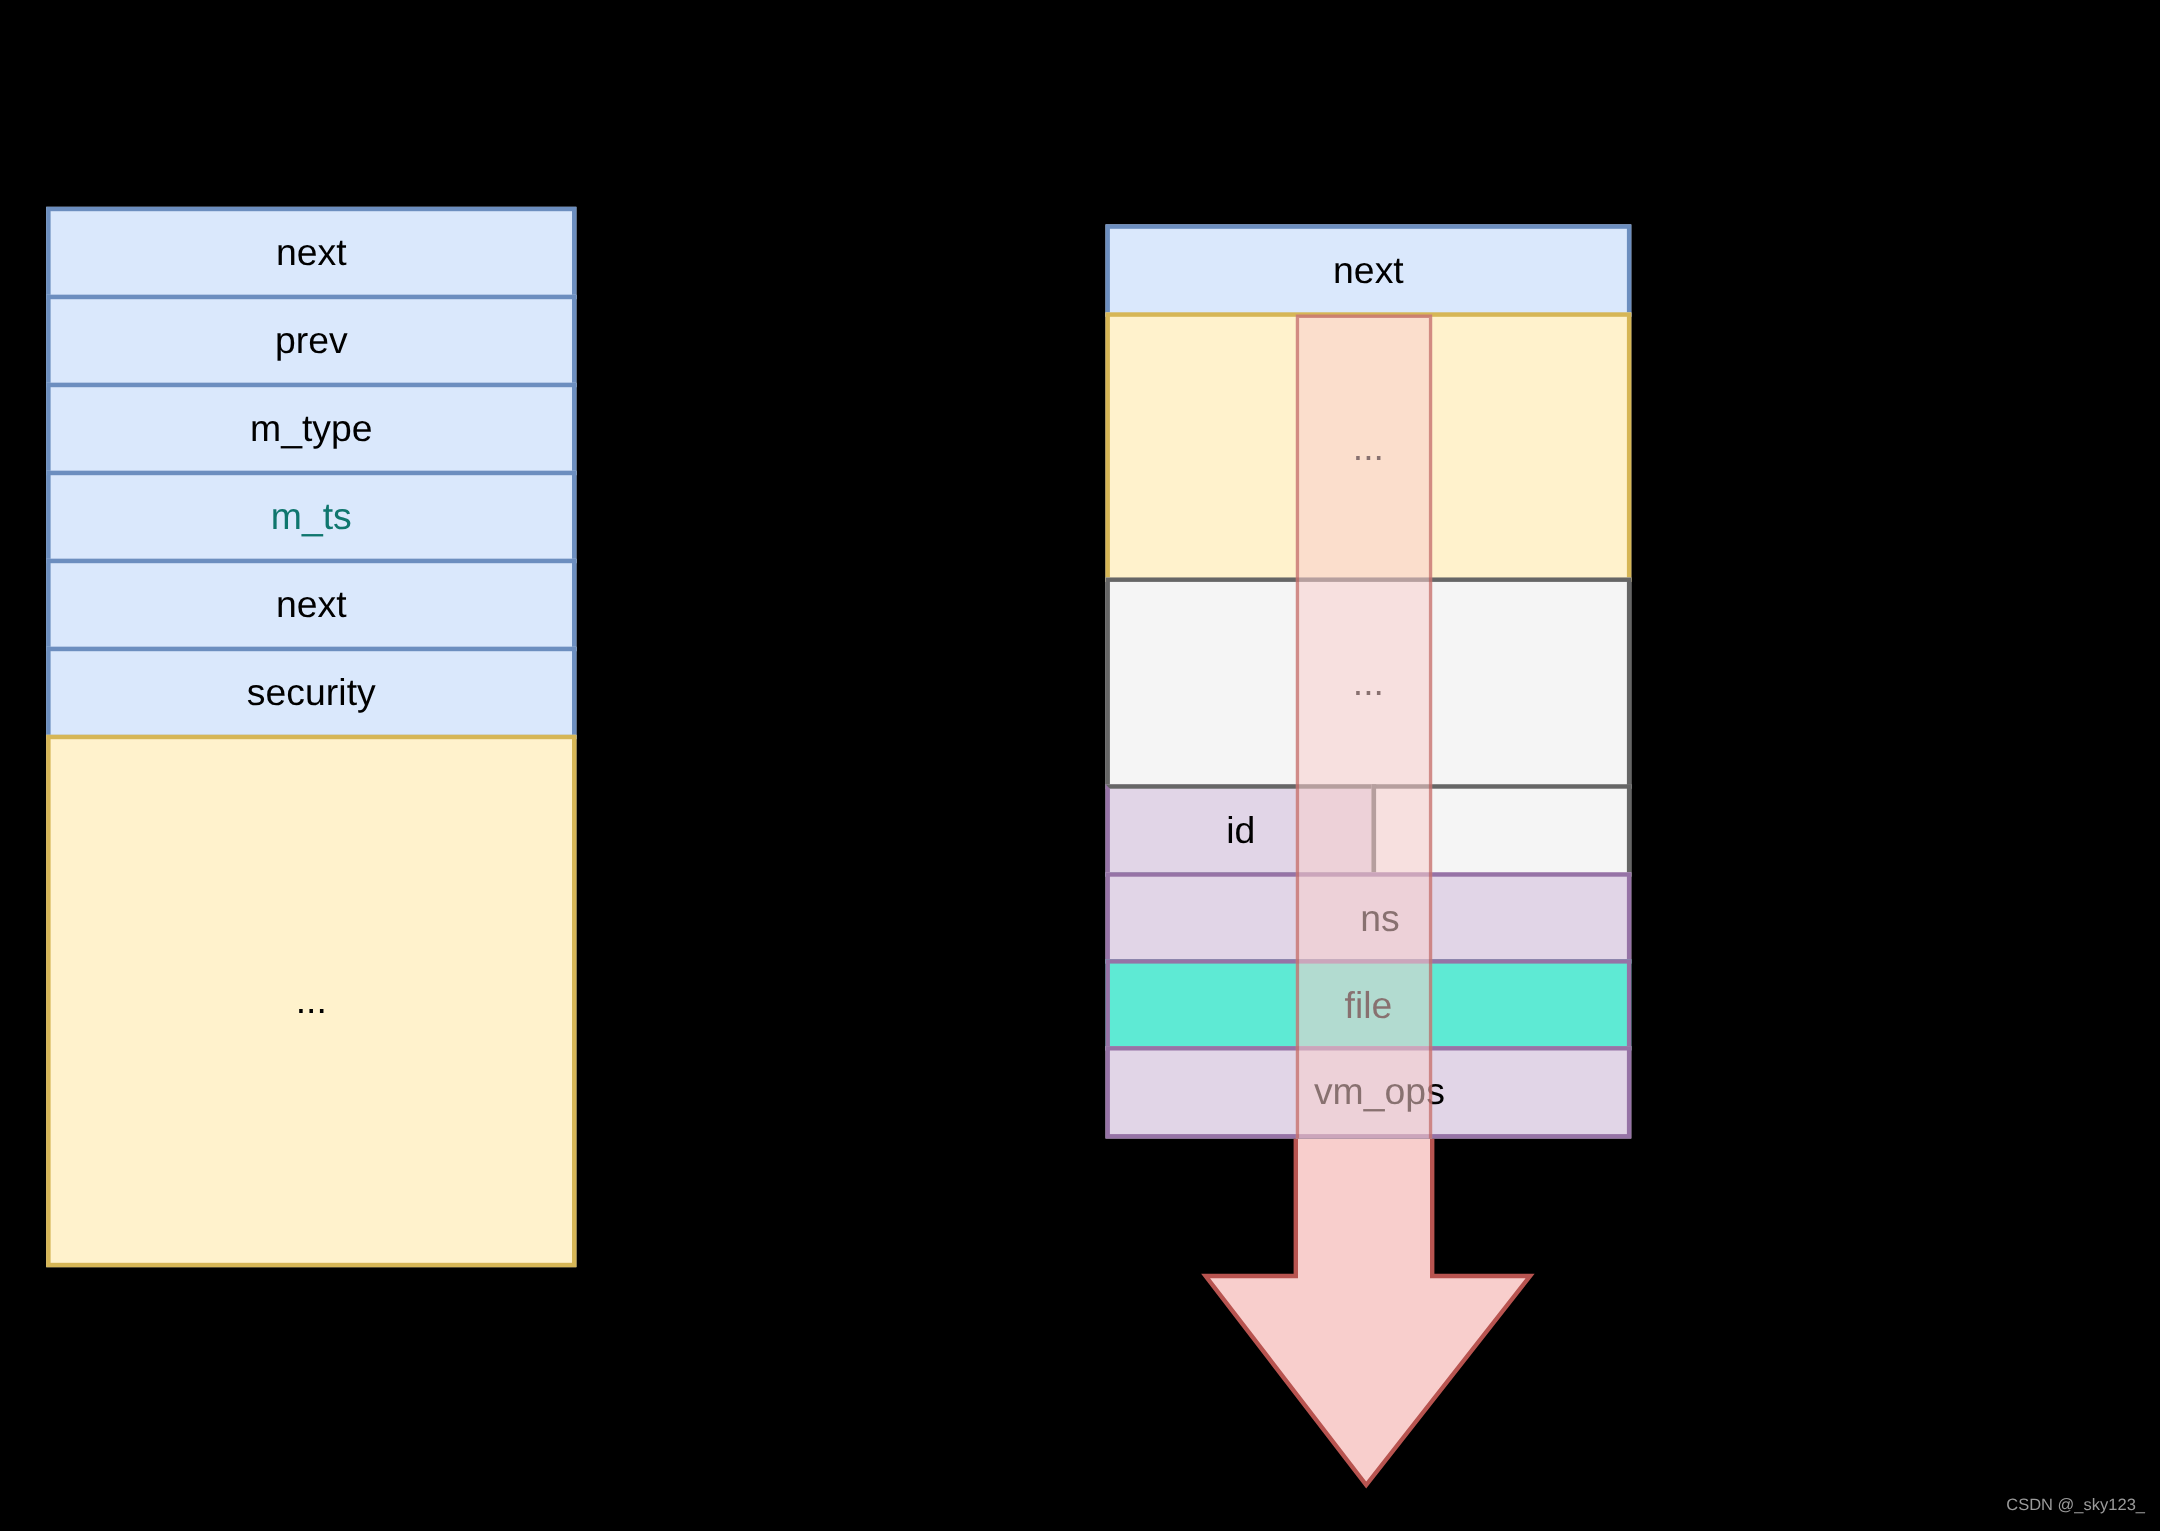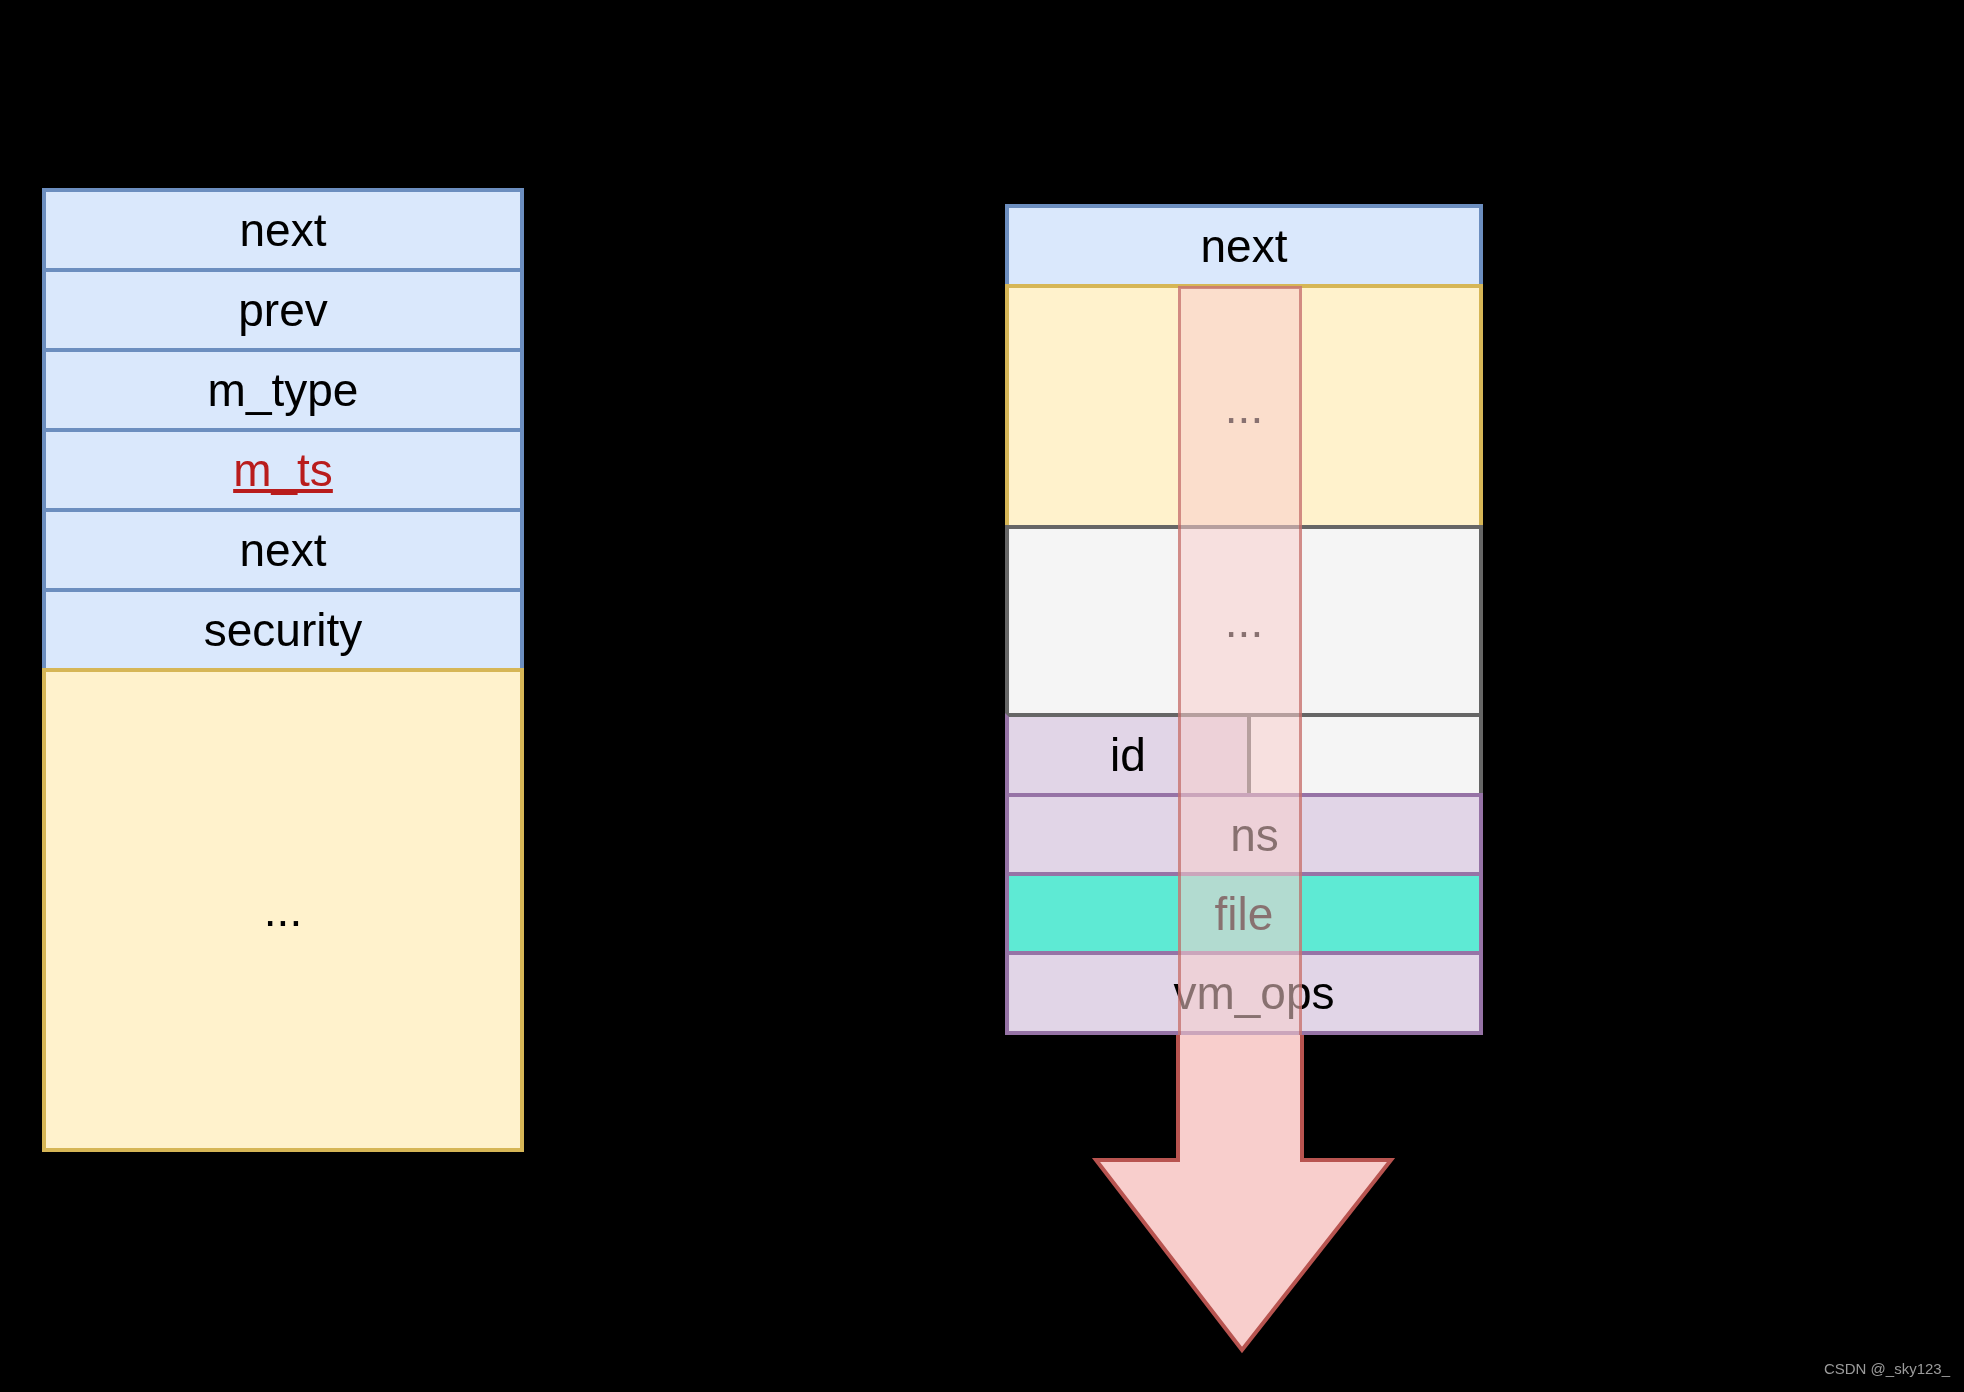--- a/index.html
+++ b/index.html
@@ -4,30 +4,30 @@
 <style>
   html,body{margin:0;padding:0;background:#000;}
   body{
     position:relative;
     width:1964px;height:1392px;
     overflow:hidden;
     font-family:"Liberation Sans", sans-serif;
   }
   .cellText{
     display:flex;align-items:center;justify-content:center;
-    font-size:46px;color:#000;line-height:1;text-align:right;
+    font-size:34px;color:#000;line-height:1;text-align:right;
   }
   
   .ltable{position:absolute;left:42px;top:188px;width:482px;}
   .lrow{
     height:84px;margin-top:-4px;box-sizing:border-box;
     border:4px solid #6c8ebf;background:#dae8fc;
   }
   .lrow:first-child{margin-top:0;}
-  .text-red{color:#b91c1c;text-decoration:underline;}
+  .text-red{color:#0f766e;}
   .lyellow{
     position:absolute;left:42px;top:668px;width:482px;height:484px;
     box-sizing:border-box;border:4px solid #d6b656;background:#fff2cc;
   }
   
   .rtable{position:absolute;left:1005px;top:204px;width:478px;height:831px;}
   .rbox{position:absolute;left:0;width:478px;box-sizing:border-box;}
   .r-next  {top:0;height:84px;border:4px solid #6c8ebf;background:#dae8fc;}
   .r-yellow{top:80px;height:245px;border:4px solid #d6b656;background:#fff2cc;}
   .r-gray  {top:321px;height:192px;border:4px solid #666666;background:#f5f5f5;}

